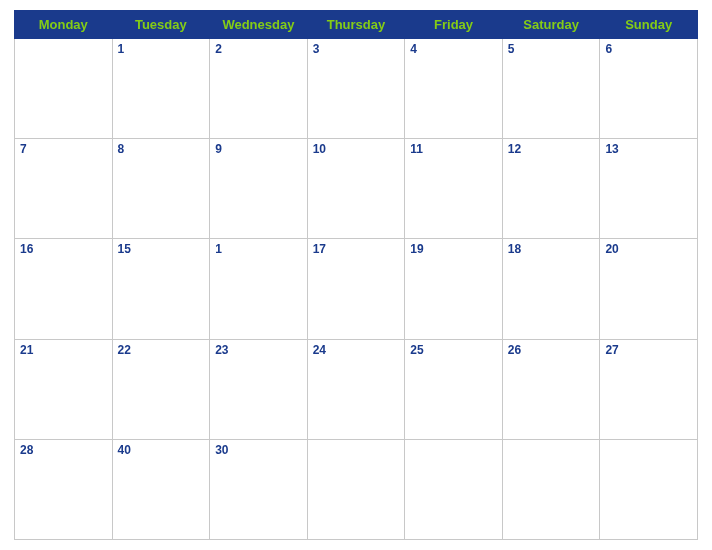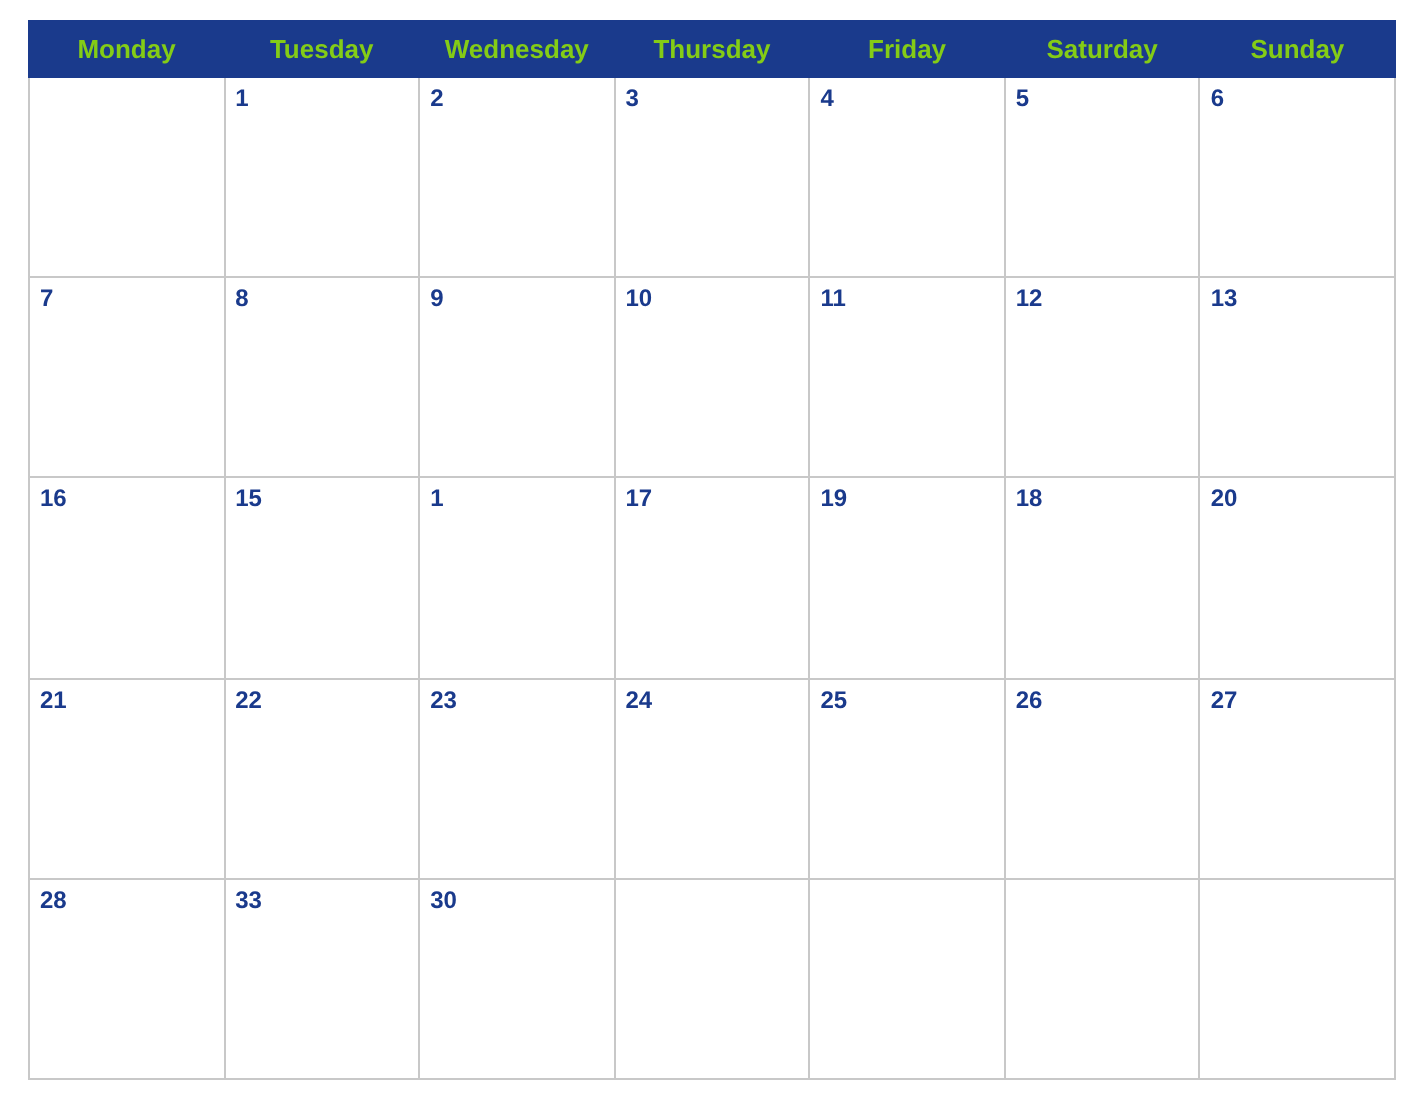--- a/index.html
+++ b/index.html
@@ -154,21 +154,21 @@
           <td><span class="day-num">21</span></td>
           <td><span class="day-num">22</span></td>
           <td><span class="day-num">23</span></td>
           <td><span class="day-num">24</span></td>
           <td><span class="day-num">25</span></td>
           <td><span class="day-num">26</span></td>
           <td><span class="day-num">27</span></td>
         </tr>
         <tr>
           <td><span class="day-num">28</span></td>
-          <td><span class="day-num">33</span></td>
+          <td><span class="day-num">40</span></td>
           <td><span class="day-num">30</span></td>
           <td class="empty"></td>
           <td class="empty"></td>
           <td class="empty"></td>
           <td class="empty"></td>
         </tr>
       </tbody>
   </table>
 </div>
 

